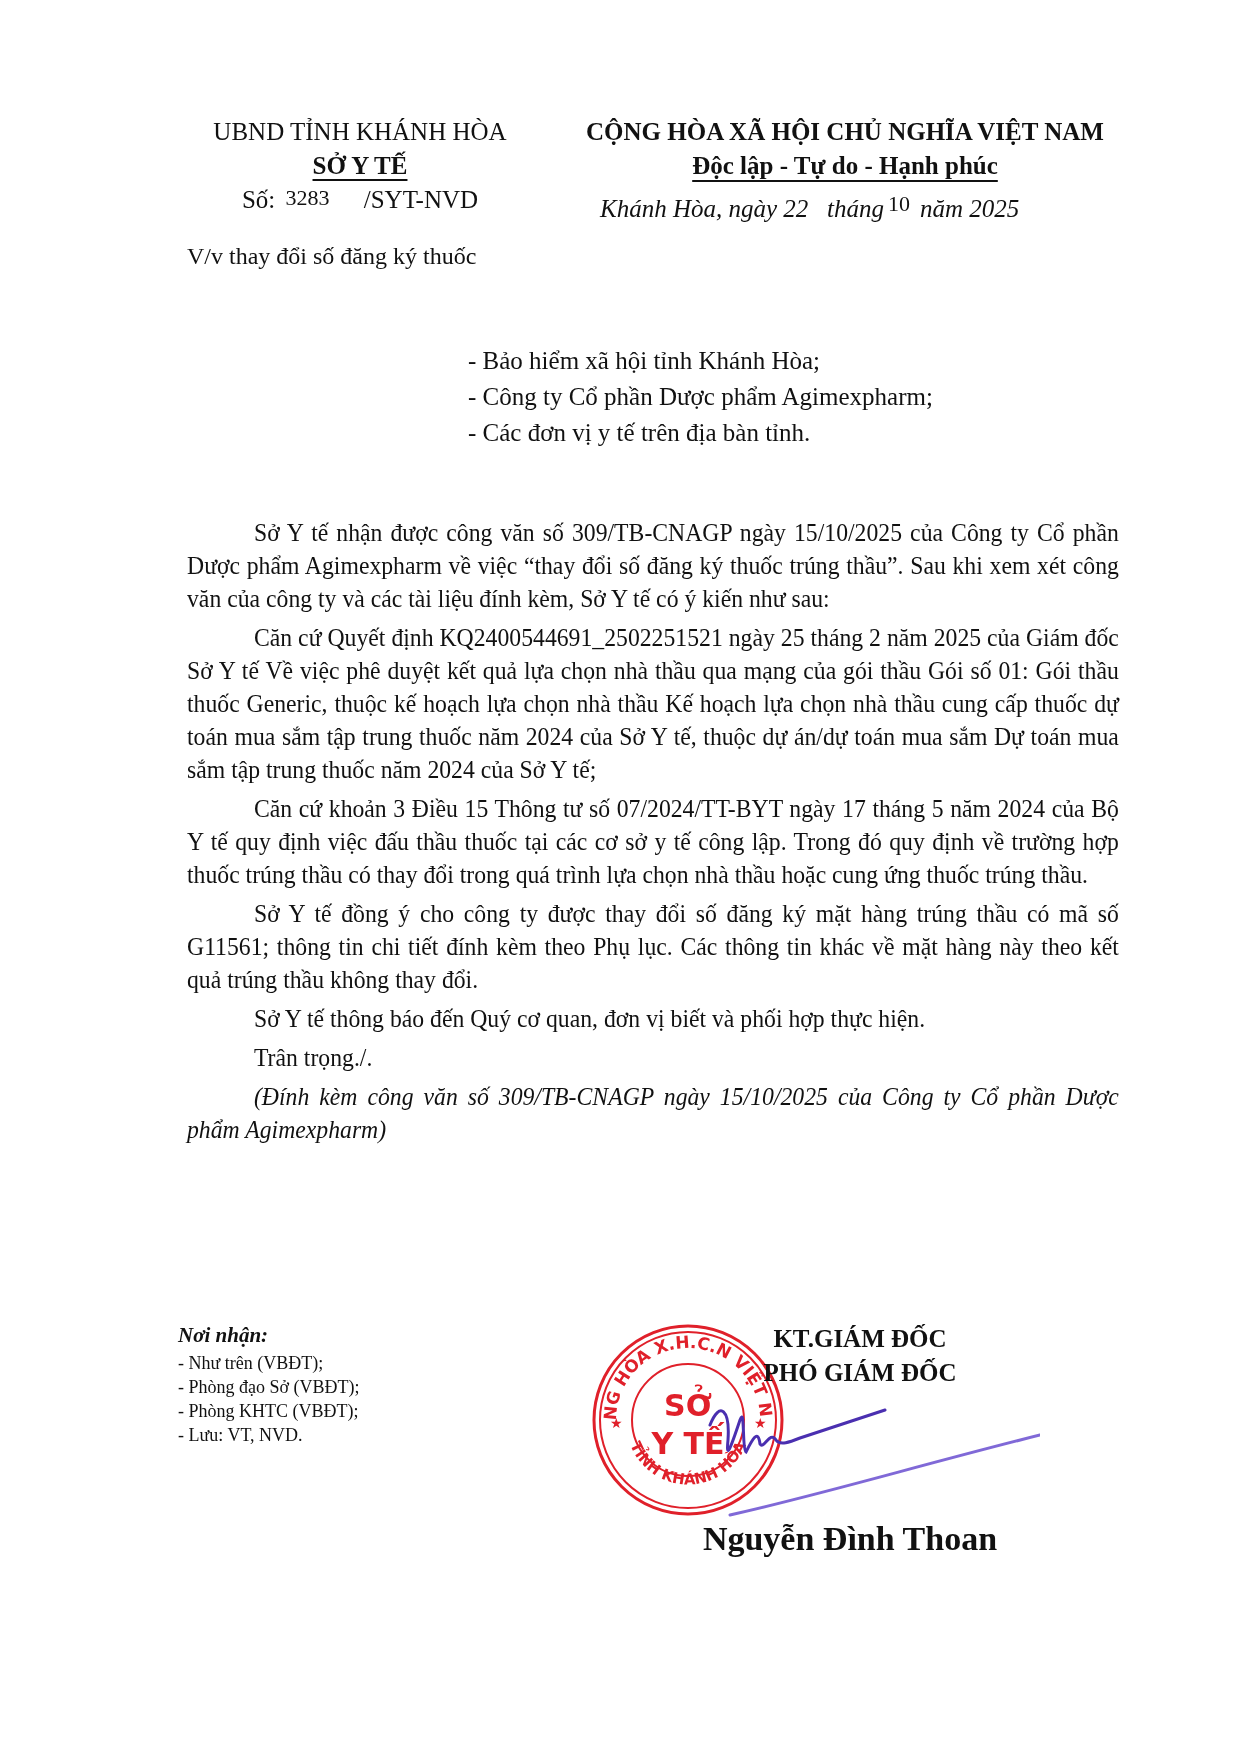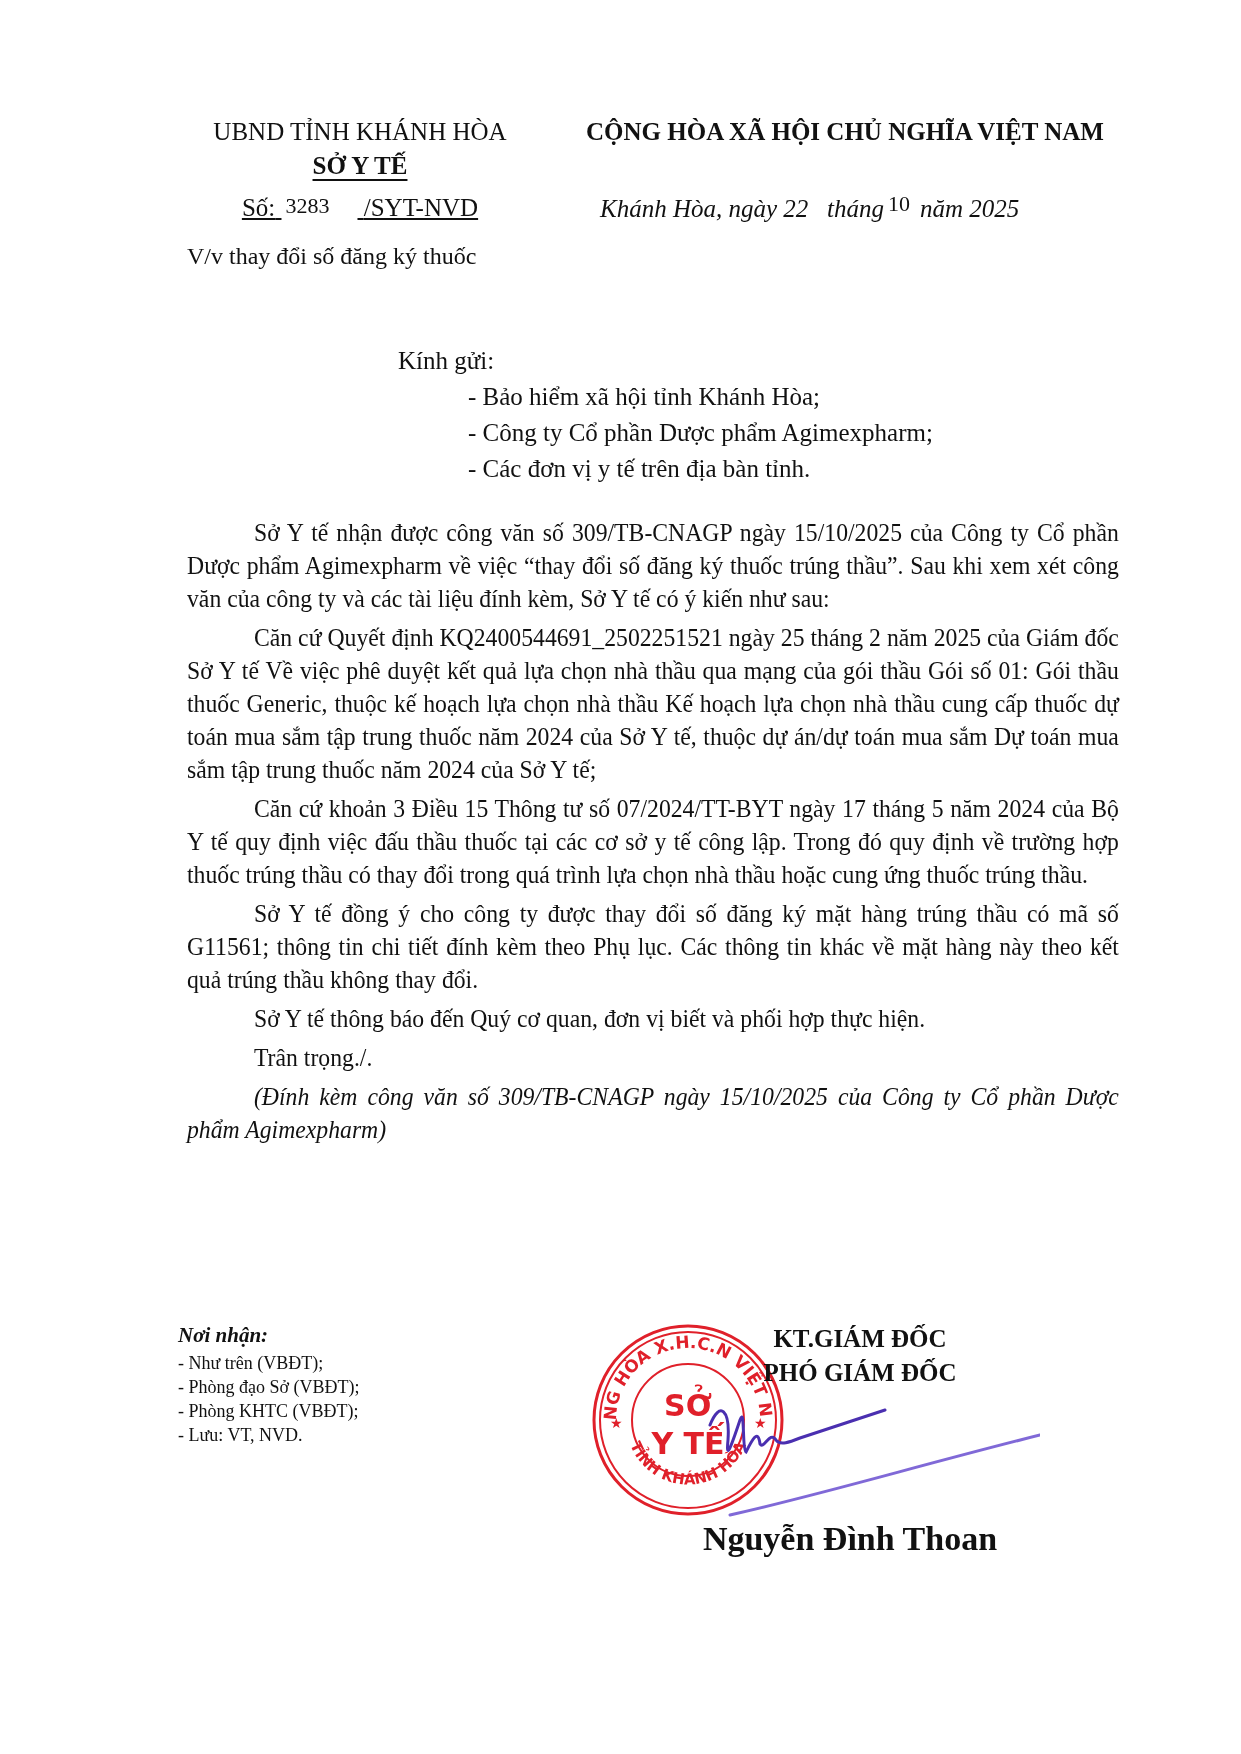--- a/index.html
+++ b/index.html
@@ -1,21 +1,21 @@
 <!DOCTYPE html>
 <html><head>
 <meta charset="utf-8">
 <style>
   html, body { margin: 0; padding: 0; background: #ffffff; }
   body { width: 1241px; height: 1754px; position: relative; overflow: hidden;
          font-family: "Liberation Serif", "DejaVu Serif", serif; color: #111; }
   .abs { position: absolute; }
   .hdr-left { left: 170px; top: 115px; width: 380px; text-align: center; font-size: 25px; line-height: 34px; }
   .hdr-left .org2 { font-weight: bold; text-decoration: underline; text-underline-offset: 5px; }
-  .hdr-left .so { margin-top: 8px; font-size: 25px; text-decoration: underline; }
+  .hdr-left .so { margin-top: 0; font-size: 25px; }
   .hdr-left .so .num { font-size: 22px; display:inline-block; margin: 0 28px 0 4px; position: relative; top:-3px; }
   .subject { left: 187px; top: 240px; width: 360px; font-size: 24px; line-height: 33px; }
   .hdr-right { left: 550px; top: 115px; width: 590px; text-align: center; font-size: 25px; line-height: 34px; font-weight: bold; }
   .hdr-right .motto { text-decoration: underline; text-underline-offset: 6px; }
   .dateline { left: 600px; top: 195px; width: 540px; font-style: italic; font-size: 25px; }
   .dateline .m { font-style: normal; font-size: 22px; position: relative; top: -6px; margin: 0 10px 0 4px; }
   .recip { left: 398px; top: 343px; font-size: 25px; line-height: 36px; }
   .recip ul { list-style: none; margin: 0; padding: 0 0 0 70px; }
   .body { left: 187px; top: 516px; width: 932px; font-size: 25.5px; line-height: 33px;
           text-align: justify; transform: scaleX(0.93); transform-origin: left top; width: 1002px; }
@@ -40,29 +40,29 @@
     <span>/SYT-NVD</span>
   </div>
 </div>
 
 <div class="abs subject">
   <div>V/v thay đổi số đăng ký thuốc</div>
 </div>
 
 <div class="abs hdr-right">
   <div>CỘNG HÒA XÃ HỘI CHỦ NGHĨA VIỆT NAM</div>
+  <div class="motto">Độc lập - Tự do - Hạnh phúc</div>
 </div>
 
 <div class="abs dateline">
   <span>Khánh Hòa, ngày 22</span>&nbsp;&nbsp;
   <span>tháng</span><span class="m">10</span><span>năm 2025</span>
 </div>
 
 <div class="abs recip">
-  <div>Kính gửi:</div>
   <ul>
     <li>- Bảo hiểm xã hội tỉnh Khánh Hòa;</li>
     <li>- Công ty Cổ phần Dược phẩm Agimexpharm;</li>
     <li>- Các đơn vị y tế trên địa bàn tỉnh.</li>
   </ul>
 </div>
 
 <div class="abs body">
   <p>Sở Y tế nhận được công văn số 309/TB-CNAGP ngày 15/10/2025 của Công ty Cổ phần Dược phẩm Agimexpharm về việc “thay đổi số đăng ký thuốc trúng thầu”. Sau khi xem xét công văn của công ty và các tài liệu đính kèm, Sở Y tế có ý kiến như sau:</p>
   <p>Căn cứ Quyết định KQ2400544691_2502251521 ngày 25 tháng 2 năm 2025 của Giám đốc Sở Y tế Về việc phê duyệt kết quả lựa chọn nhà thầu qua mạng của gói thầu Gói số 01: Gói thầu thuốc Generic, thuộc kế hoạch lựa chọn nhà thầu Kế hoạch lựa chọn nhà thầu cung cấp thuốc dự toán mua sắm tập trung thuốc năm 2024 của Sở Y tế, thuộc dự án/dự toán mua sắm Dự toán mua sắm tập trung thuốc năm 2024 của Sở Y tế;</p>

